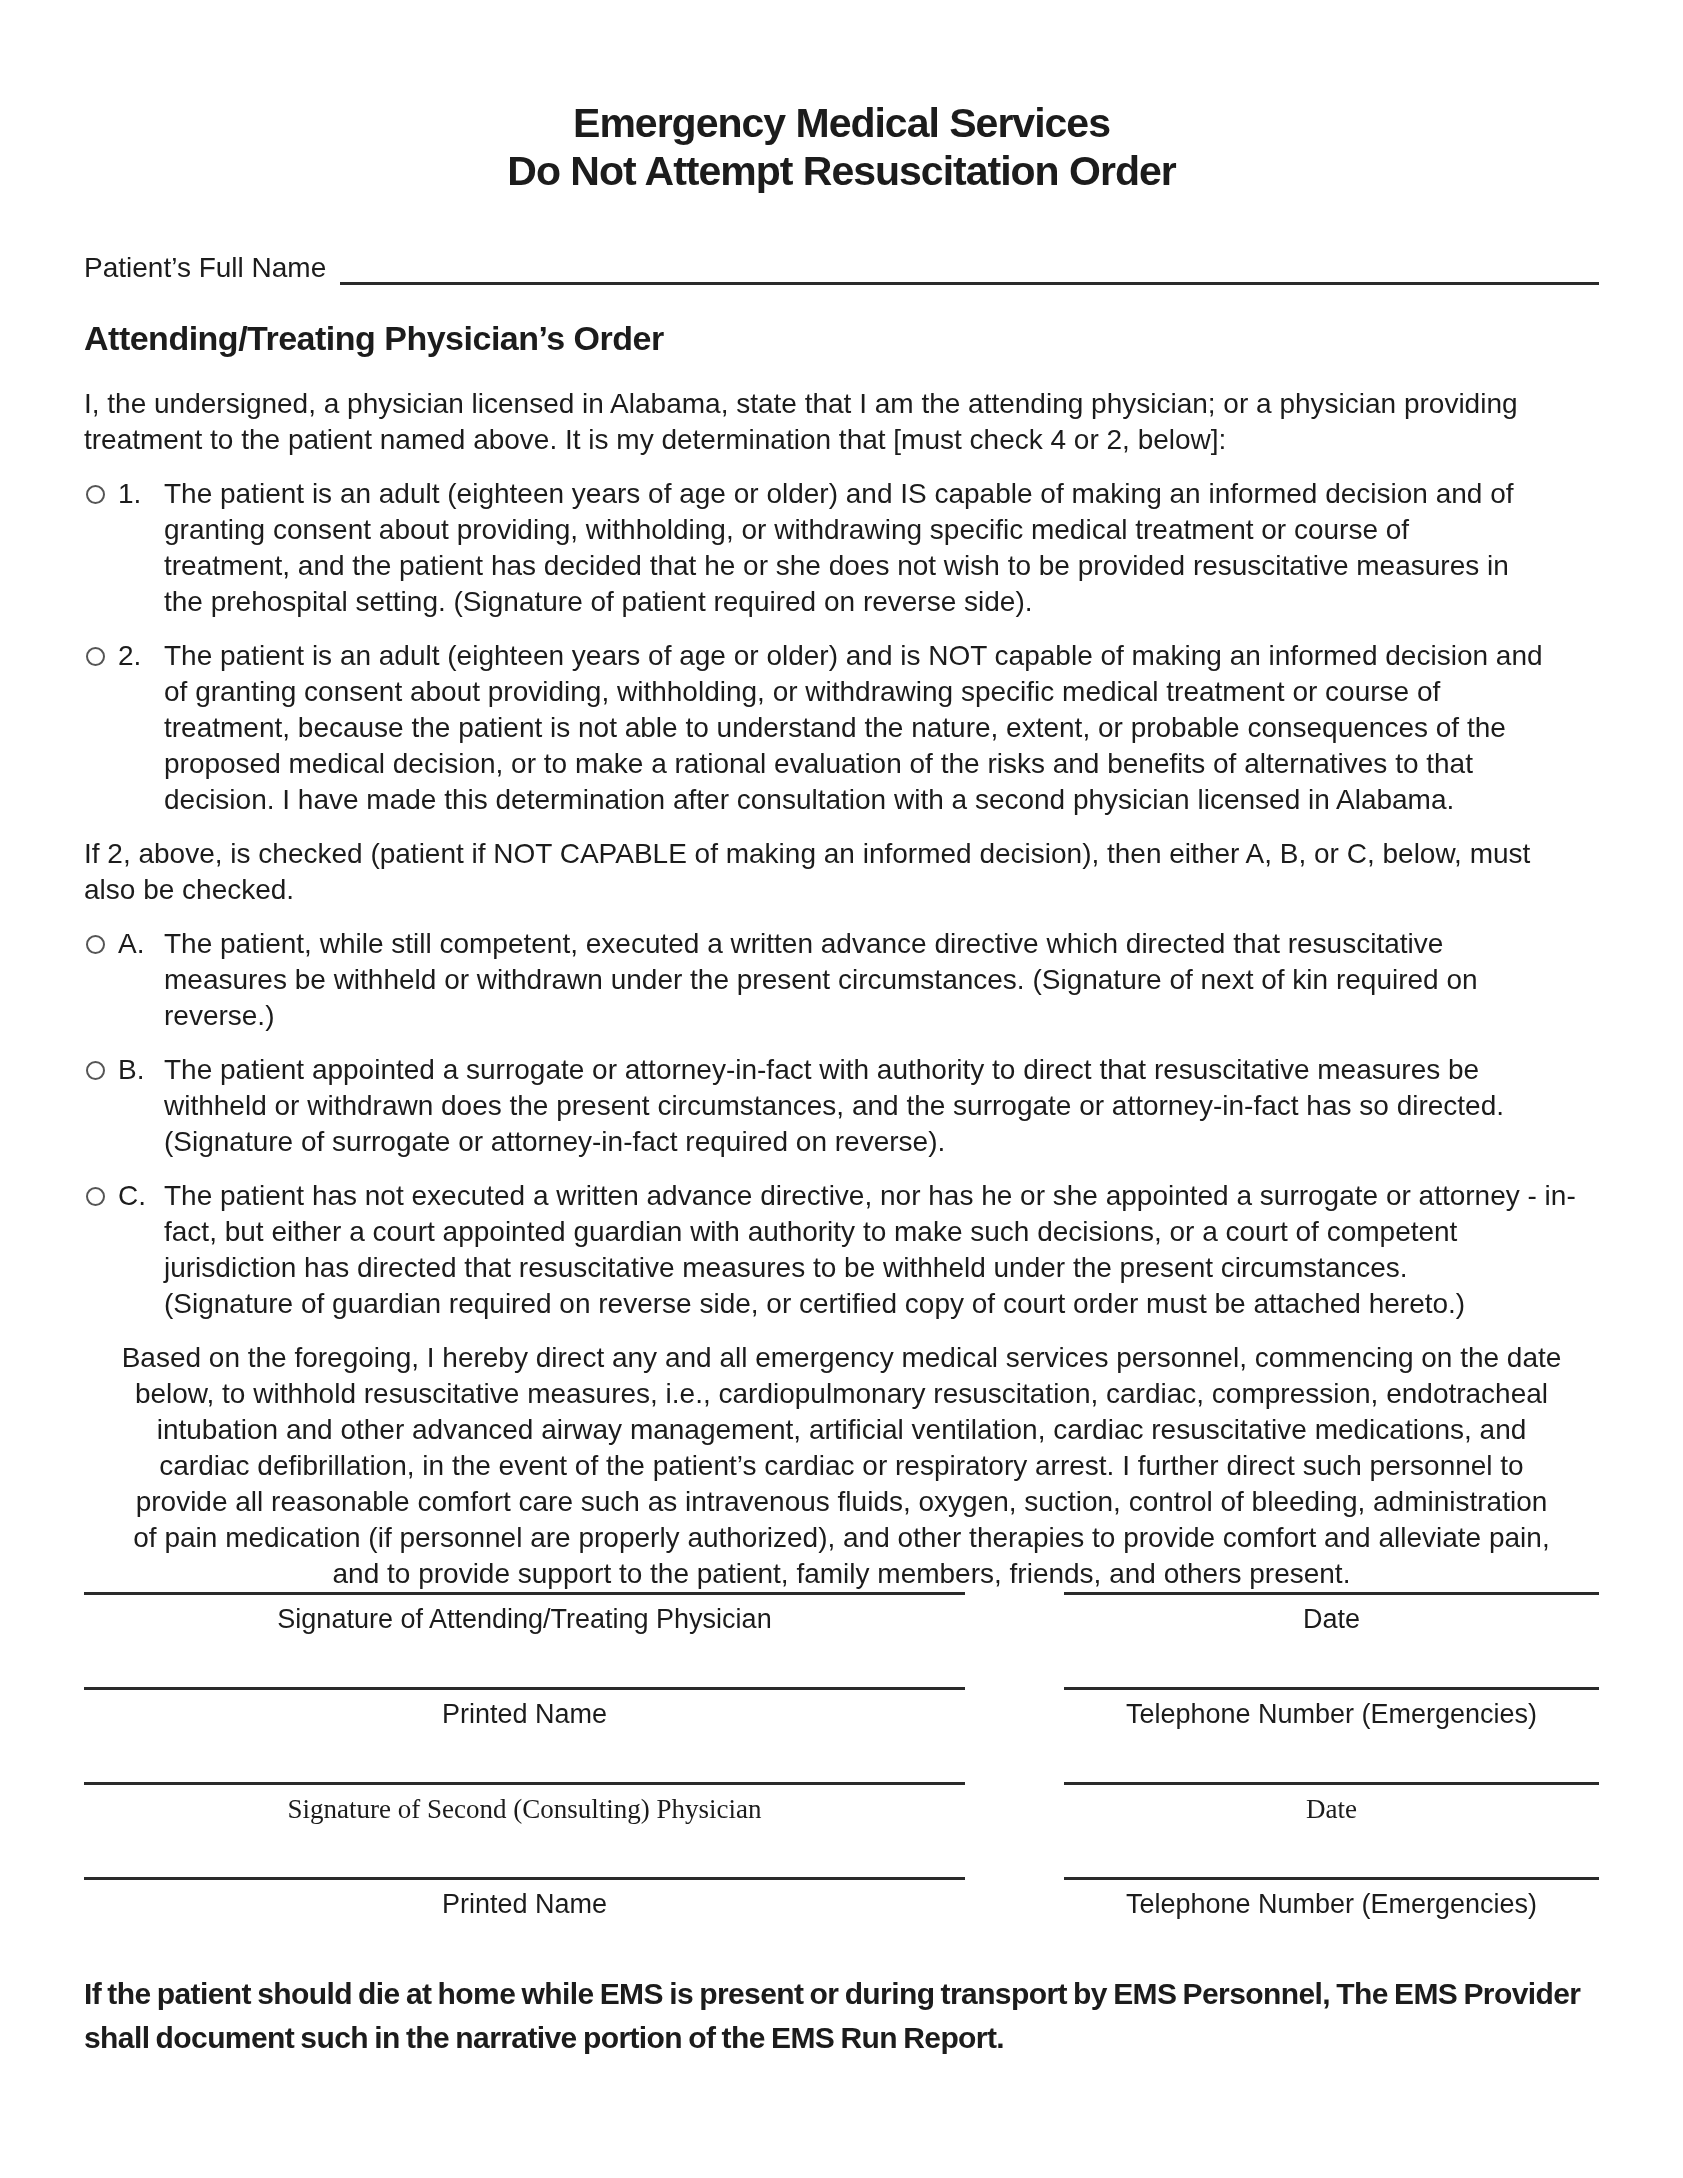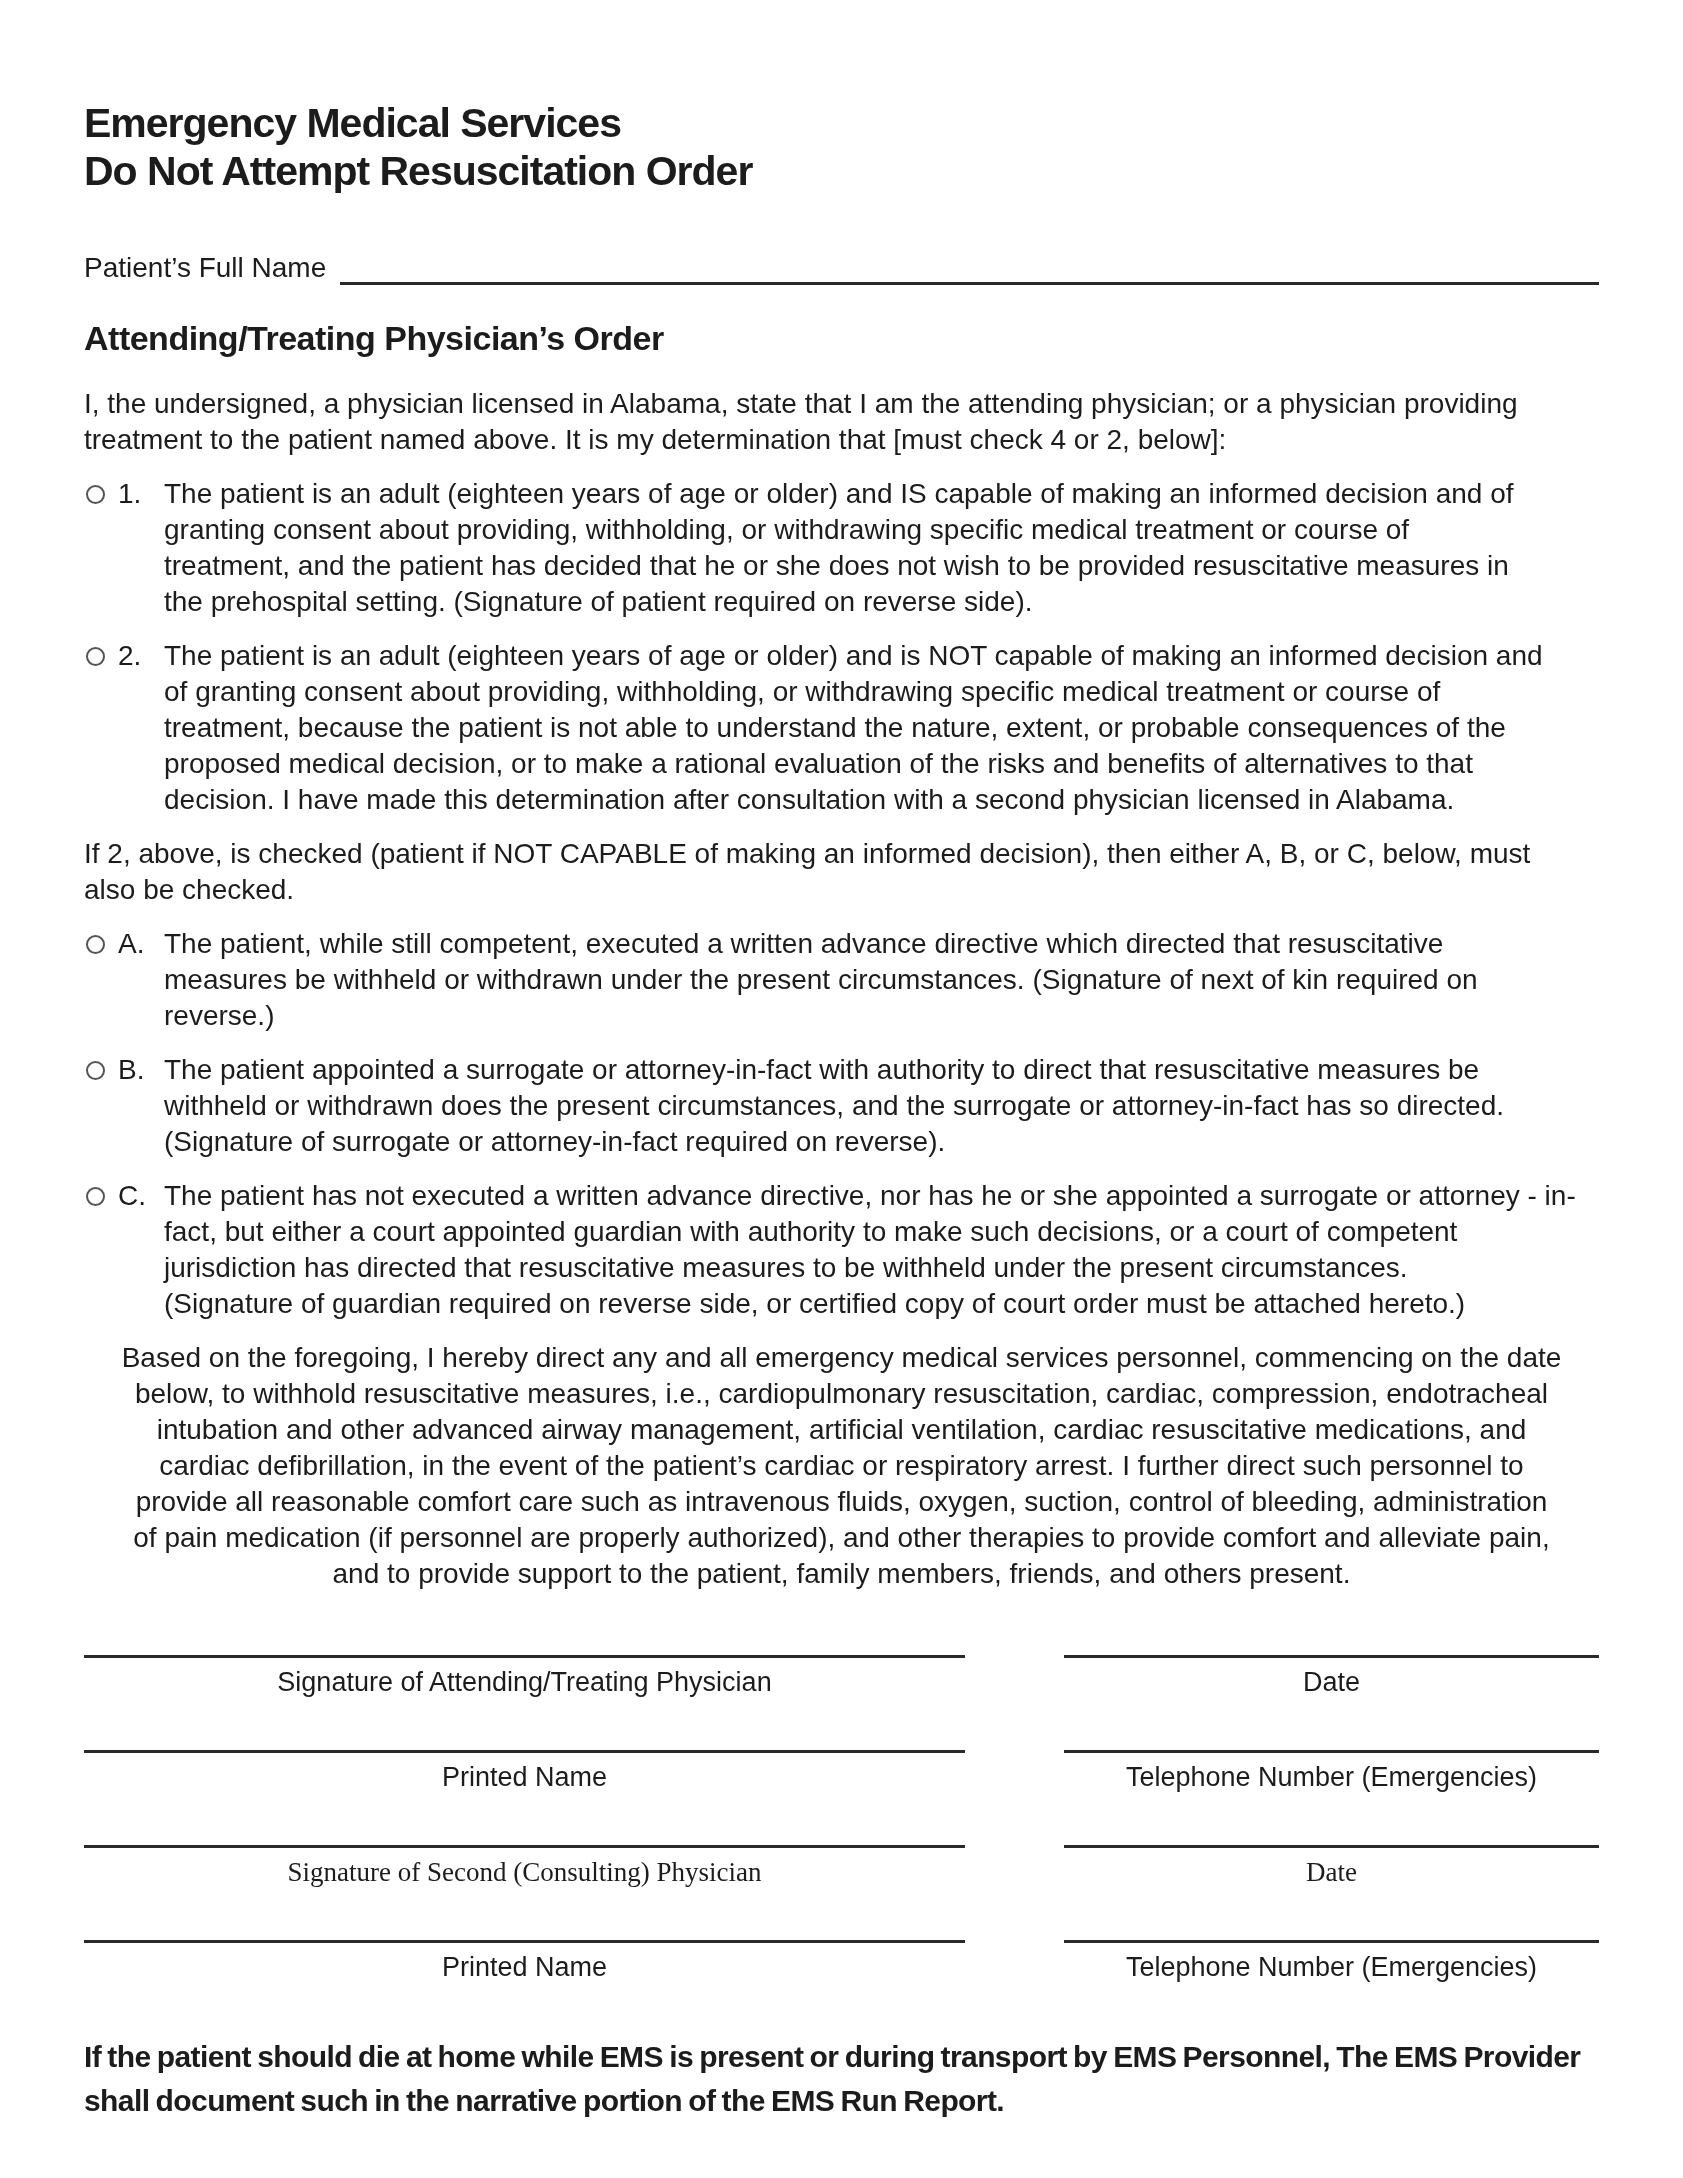--- a/index.html
+++ b/index.html
@@ -4,39 +4,39 @@
 <style>
   html,body { margin:0; padding:0; background:#e8e8e8; }
   .page {
     width:1683px; height:2178px; margin:0 auto; background:#ffffff;
     color:#1c1c1c; font-family:"Liberation Sans", sans-serif;
     font-size:28px; line-height:36px;
     box-sizing:border-box; padding:91px 84px 0 84px;
     position:relative; overflow:hidden;
   }
   .title {
-    font-weight:bold; font-size:41px; line-height:48px;
+    text-align:center; font-weight:bold; font-size:41px; line-height:48px;
     letter-spacing:-1px; margin:8px 0 55px 0;
   }
   .patient-row { display:flex; align-items:center; margin-bottom:34px; }
   .patient-row .plabel { white-space:nowrap; padding-right:14px; }
   .fill-line { flex:1; border-bottom:3px solid #2a2a2a; height:1.1em; }
   .section-heading {
     font-weight:bold; font-size:34px; letter-spacing:-0.5px; margin:0 0 30px 0;
   }
   .para { margin:0 0 18px 0; white-space:pre-line; }
   .check-item { display:flex; margin:0 0 18px 0; }
   .circle {
     width:15px; height:15px; border:2px solid #555; border-radius:50%;
     margin:9px 13px 0 2px; flex:none; background:transparent;
   }
   .num { width:46px; flex:none; }
   .itext { flex:1; white-space:pre-line; }
   .directive { margin-bottom:0;text-align:center; }
-  .sig-block { margin-top:63px; }
+  .sig-block { }
   .sig-row {
     display:grid; grid-template-columns:881px 1fr; column-gap:99px;
     margin-bottom:51px;
   }
   .sig-row.row-gap { margin-top:25px;font-family:Liberation Serif, serif; }
   .sig-line { border-top:3px solid #2a2a2a; height:0; }
   .sig-label { text-align:center; font-size:27px; padding-top:7px; line-height:34px; }
   .footer-note {
     font-weight:bold; font-size:30px; line-height:44px;
     letter-spacing:-0.6px; word-spacing:-1.5px; white-space:pre-line;

